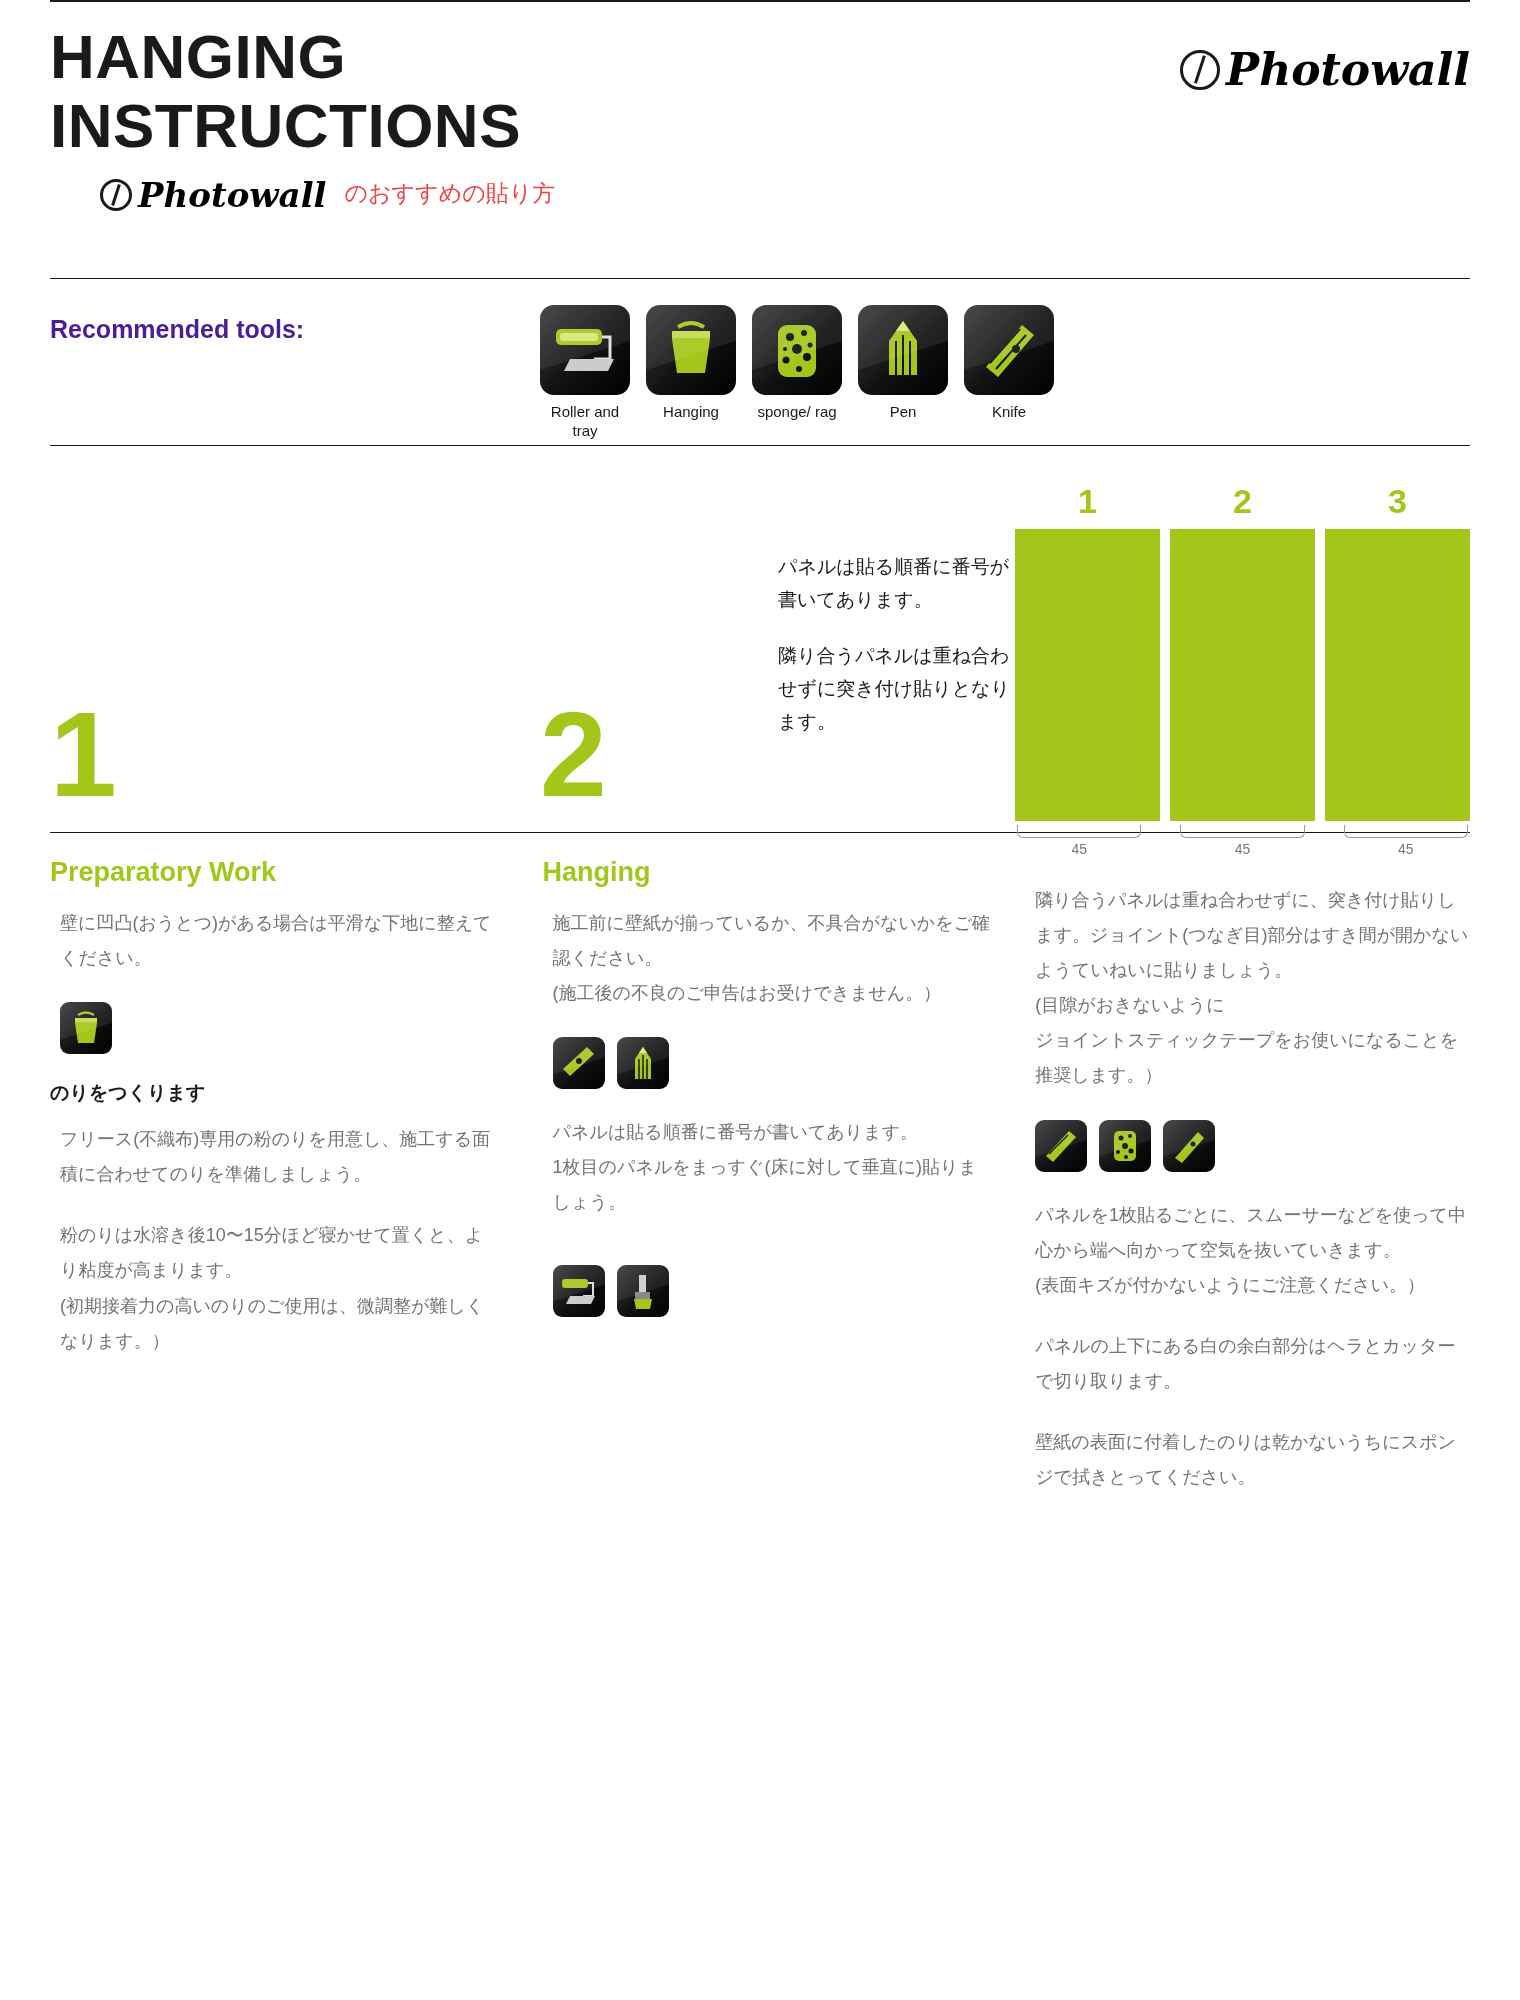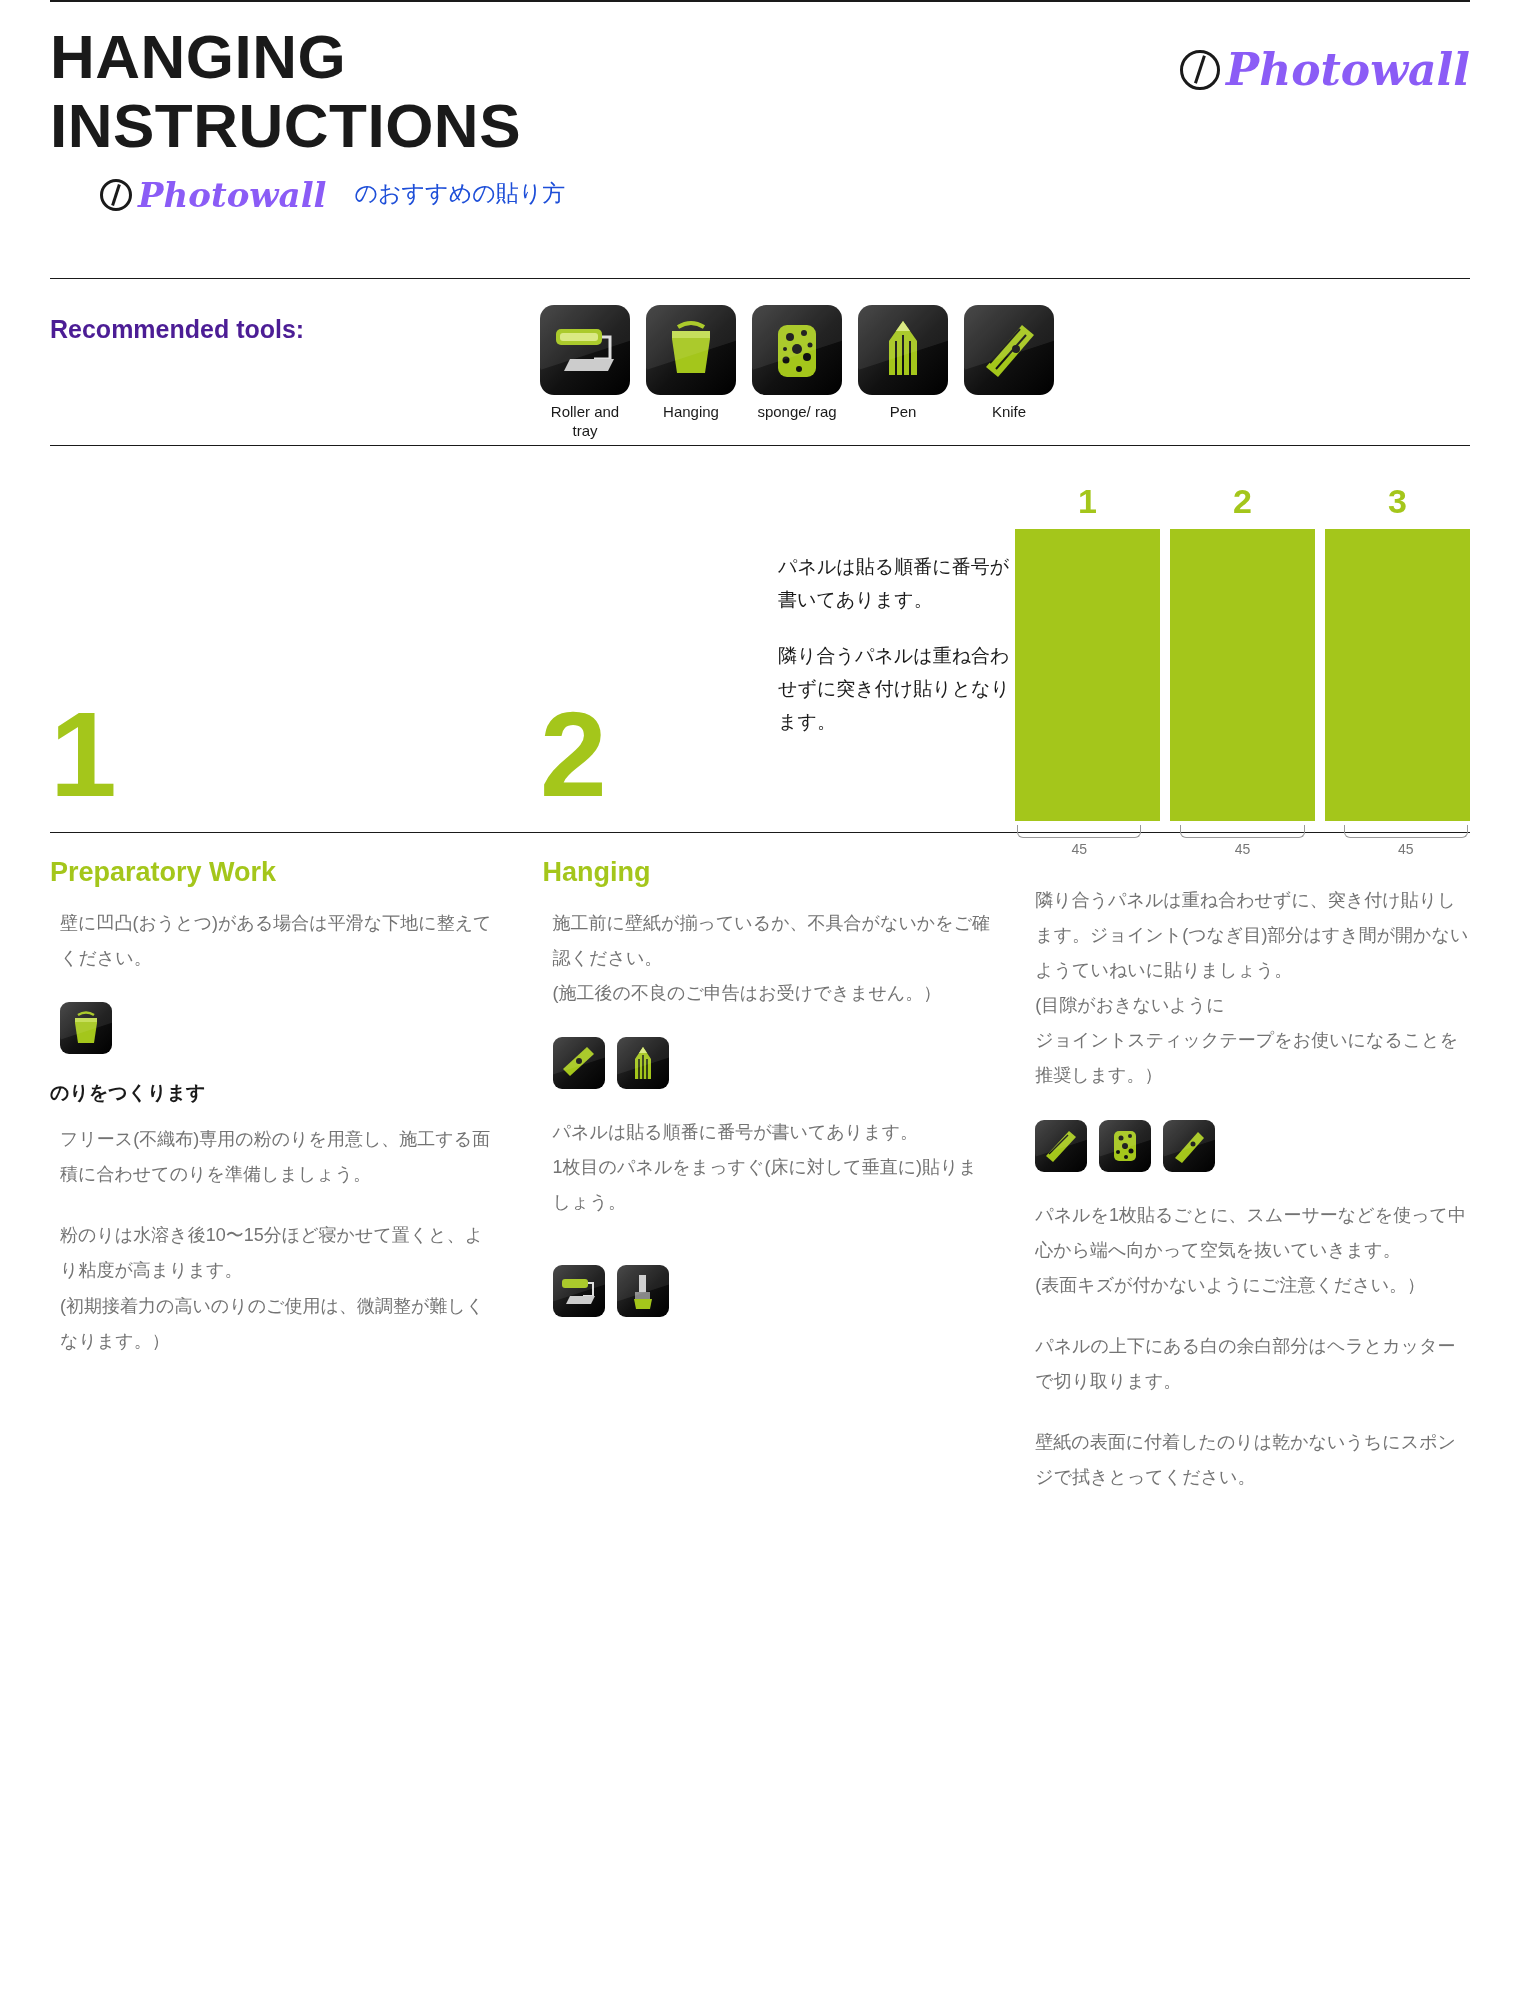--- a/index.html
+++ b/index.html
@@ -54,33 +54,33 @@
     margin: 0;
   }
   .subtitle-row {
     display: flex;
     align-items: flex-end;
     margin-top: 14px;
     margin-left: 50px;
   }
   .sub-jp {
     font-size: 23px;
-    margin-left: 28px;
+    margin-left: 18px;
     margin-bottom: 6px;
-    color: #1d4ed8;
+    color: #ef4444;
   }
 
   
   .logo {
     display: inline-flex;
     align-items: center;
     font-family: "DejaVu Serif", serif;
     font-style: italic;
     font-weight: bold;
-    color: #8b5cf6;
+    color: #000000;
     white-space: nowrap;
     justify-content: flex-end;
   }
   .logo .mark {
     display: inline-block;
     position: relative;
     border: 3px solid #1a1a1a;
     border-radius: 50%;
     margin-right: 6px;
   }

